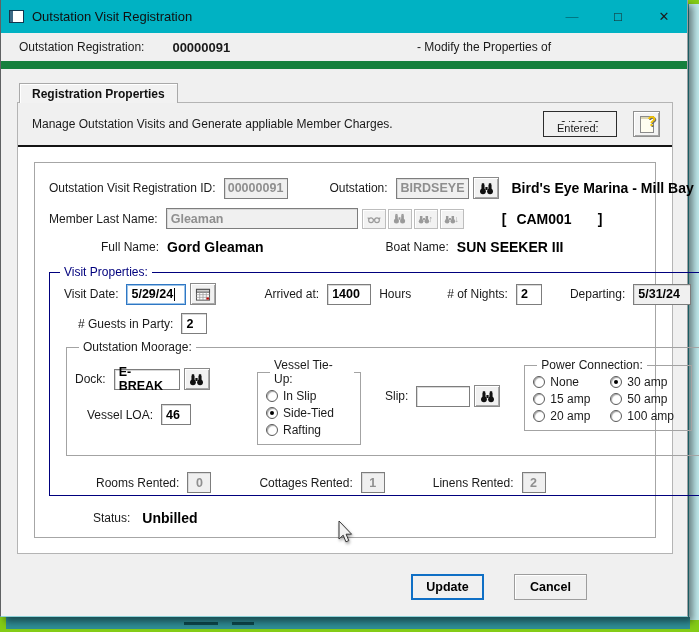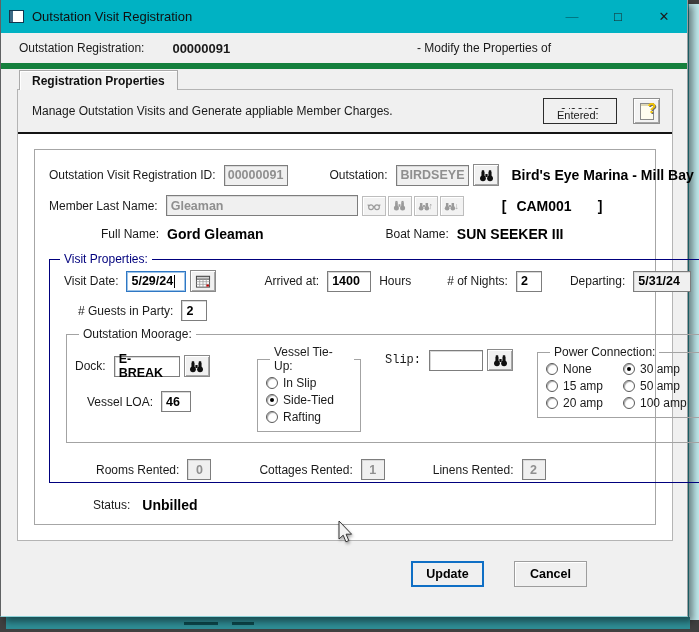--- a/index.html
+++ b/index.html
@@ -1,41 +1,41 @@
 <!DOCTYPE html>
 <html><head>
 <meta charset="utf-8">
 <style>
   * { box-sizing: border-box; }
   html,body { margin:0; padding:0; }
   body { font-family:"Liberation Sans", sans-serif; background:#f5f5f5; }
-  .screen { position:relative; width:699px; height:632px; background:#404040; overflow:hidden; }
+  .screen { position:relative; width:699px; height:632px; background:#84cc16; overflow:hidden; }
 
   
   .bg-right { position:absolute; top:4px; right:0; width:12px; height:616px; background:#bfe9ec; border-left:2px solid #2a9aa4; }
   .bg-bottom { position:absolute; left:6px; top:617px; width:684px; height:12px; background:#2f8e96; }
   .bg-artifact { position:absolute; height:3px; background:#0c4a4e; top:622px; }
 
   
   .dialog { position:absolute; left:0; top:0; width:688px; height:617px; background:#f0f0f0;
             border-left:1px solid #5f6163; border-right:1px solid #9aa0a2; border-bottom:1px solid #8fd2d8;
             box-shadow:5px 5px 7px rgba(0,0,0,.45); }
 
   .titlebar { height:33px; background:#00b2c3; display:flex; align-items:center; padding-left:8px; }
   .title-icon { width:15px; height:13px; background:#fff; border:1px solid #12364f; box-shadow:inset 3px 0 0 #3c6a86; }
   .title-text { margin-left:8px; font-size:13px; color:#101010; }
   .win-btns { margin-left:auto; display:flex; height:33px; }
   .win-btn { width:46px; height:33px; display:flex; align-items:center; justify-content:center; font-size:13px; color:#1c1c1c; }
   .win-btn.dim { color:rgba(0,0,0,.38); }
 
-  .header { height:36px; background:#f0f0f0; border-bottom:6px solid #15803d; display:flex; align-items:center; font-size:12px; padding:8px 18px; color:#1a1a1a; }
+  .header { height:36px; background:#f0f0f0; border-bottom:8px solid #15803d; display:flex; align-items:center; font-size:12px; padding:8px 18px; color:#1a1a1a; }
   .header .hval { font-weight:bold; margin-left:28px; font-size:13px; }
   .header .hright { margin-left:auto; margin-right:118px;text-align:right; }
 
-  .body { }
+  .body { padding-top:13px; }
   .tab { display:inline-block; margin-left:18px; padding:3px 12px 2px; font-size:12px; font-weight:bold; color:#111;
          background:#f2f2f2; border:1px solid #a9a9a9; border-bottom:none; position:relative; top:1px; z-index:2;
          box-shadow:inset 1px 1px 0 #fff; }
   .tabpage { margin:0 14px 0 16px; height:452px; border:1px solid #b4b4b4; background:#fff; box-shadow:inset 1px 1px 0 #fdfdfd; position:relative; }
 
   .intro-row { height:42px; background:#f0f0f0; display:flex; align-items:center; padding:0 12px 0 14px; font-size:12px; color:#1a1a1a; }
   .entered-box { margin-left:auto; border:1px solid #2c2c2c; padding:1px 8px 3px; text-align:center; font-size:11px; position:relative; min-width:74px; background:#f0f0f0; }
   .entered-box .legend { position:absolute; top:-7px; left:10px; background:#f0f0f0; padding:0 3px;margin-top:17px; }
   .entered-box .eval { margin-top:6px; font-size:12px; }
   .help-btn { margin-left:16px; width:27px; height:26px; background:#f3f3f3; border:1px solid #8f8f8f;
@@ -275,21 +275,21 @@
                     <div class="radio-item">
                       <span class="radio checked"></span>
                       <span>Side-Tied</span>
                     </div>
                     <div class="radio-item">
                       <span class="radio"></span>
                       <span>Rafting</span>
                     </div>
                   </fieldset>
 
-                  <div class="frow" style="margin-top:4px;margin-left:24px;font-family:Liberation Mono, monospace;">
+                  <div class="frow" style="margin-top:27px;margin-left:24px;">
                     <span class="lbl">Slip:</span>
                     <div class="field gap8" style="width:54px;"></div>
                     <div class="btn3d gap4">
                       <svg width="15" height="15" viewBox="0 0 16 16" fill="#101010">
                           <circle cx="4.2" cy="11" r="3.1"></circle>
                           <circle cx="11.8" cy="11" r="3.1"></circle>
                           <path d="M2.6 4h3.3v6H2.6zM10.1 4h3.3v6h-3.3zM6.8 6.5h2.4v3H6.8z"></path>
                           <rect x="3" y="2.4" width="2.5" height="2"></rect>
                           <rect x="10.5" y="2.4" width="2.5" height="2"></rect>
                         </svg>

